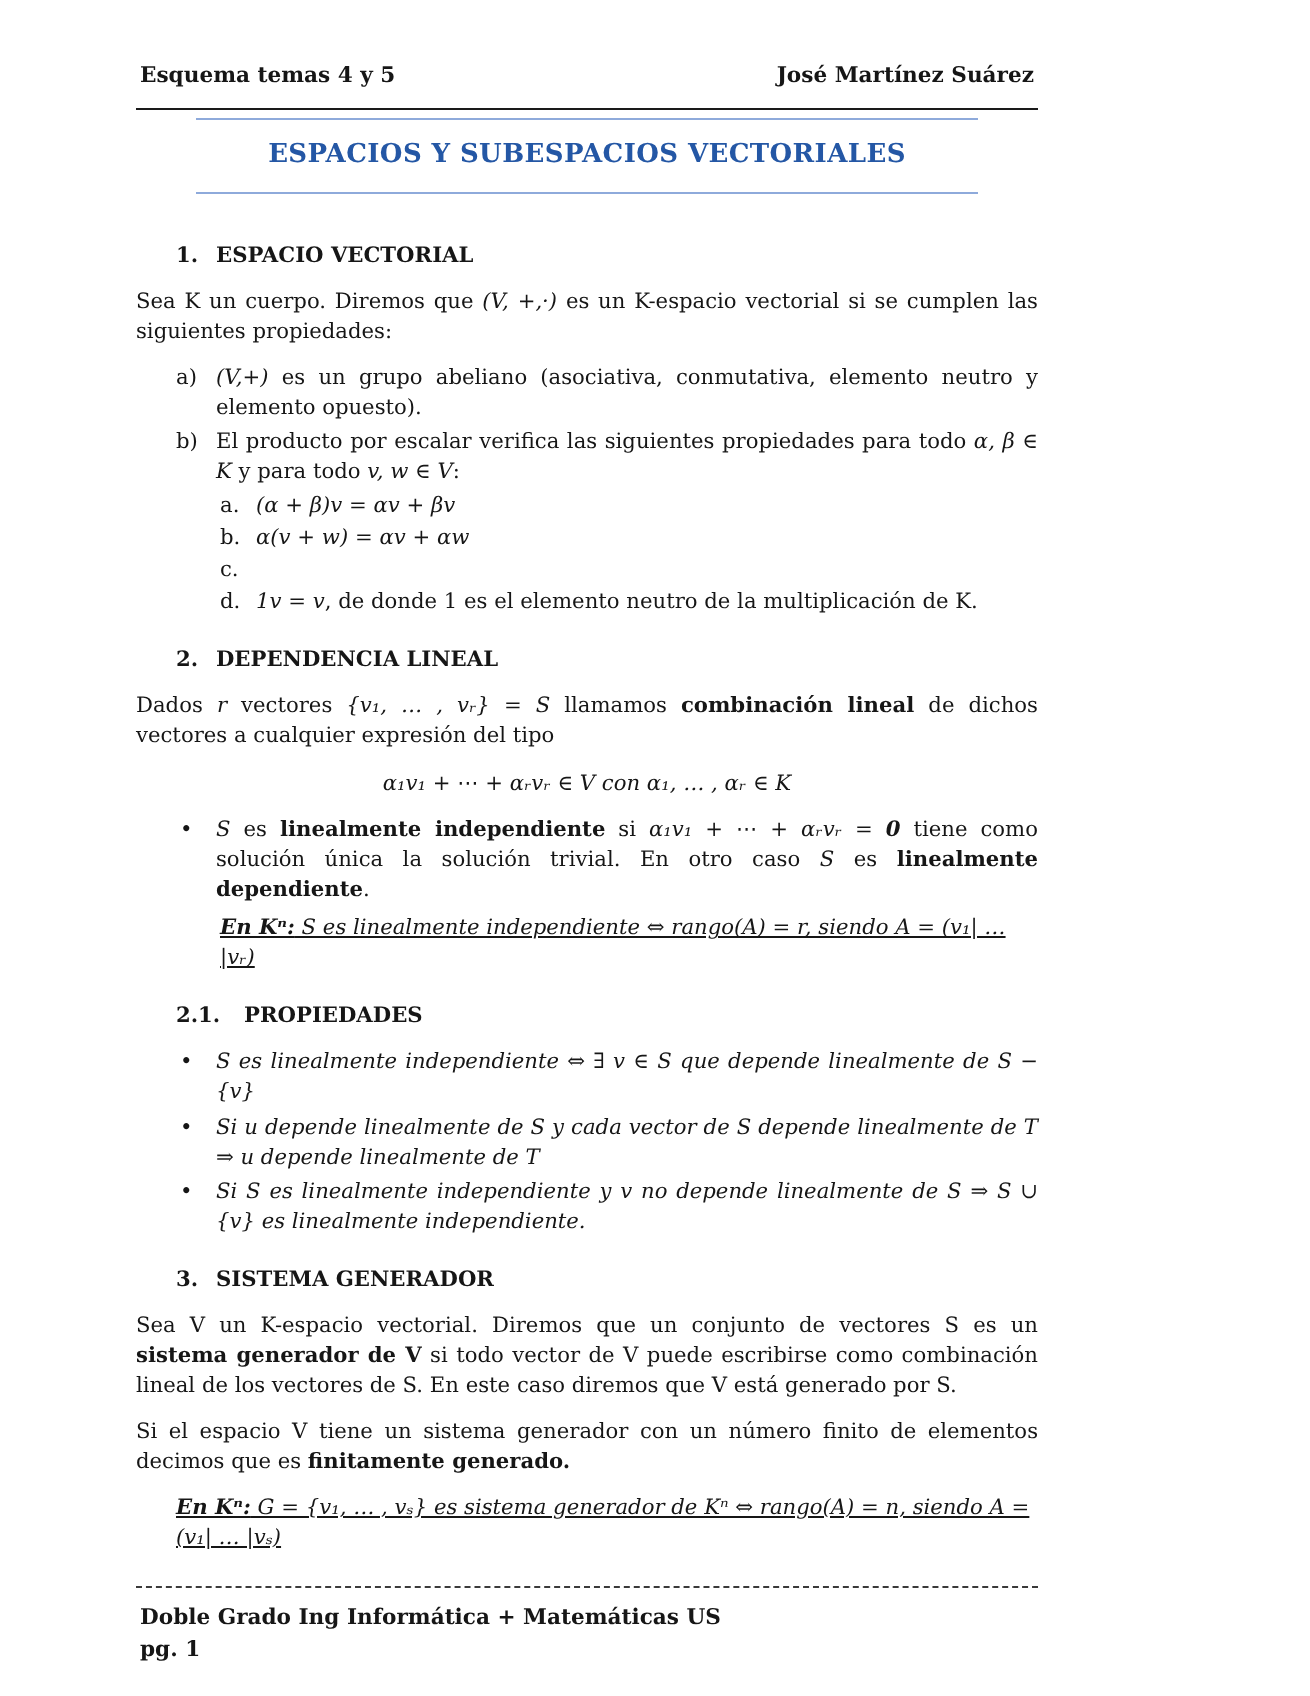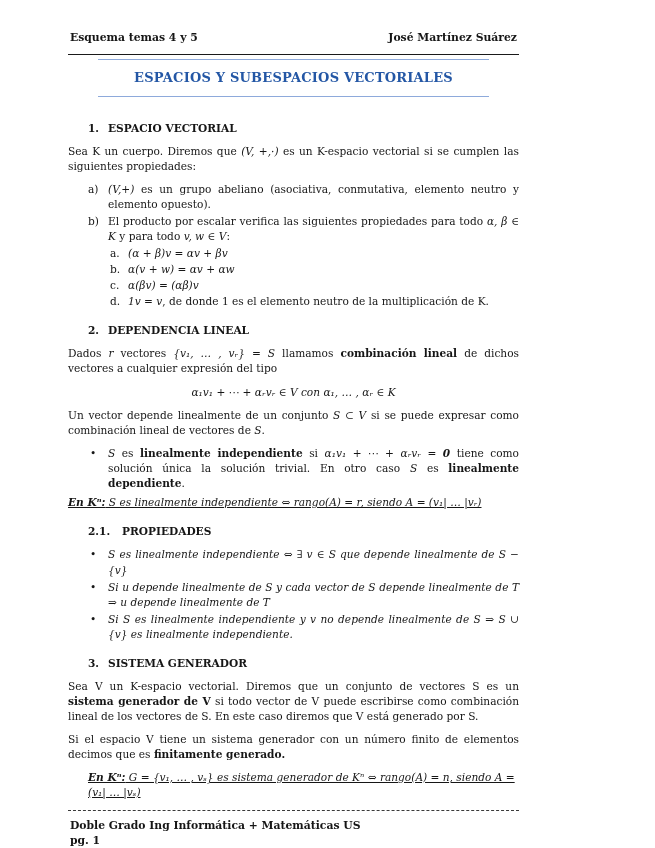--- a/index.html
+++ b/index.html
@@ -31,21 +31,21 @@
   .subrow { display:flex; margin-bottom:1px; }
   .subrow .lbl { flex:0 0 18px; margin-left:42px; }
   .subrow .txt { flex:1; }
   .bullet { display:flex; margin-bottom:2px; }
   .bullet .dot { flex:0 0 18px; margin-left:22px; }
   .bullet .txt { flex:1; text-align:justify; }
   .m { font-style:italic; }
   .b { font-weight:bold; }
   .formula { text-align:center; font-style:italic; margin:9px 0 8px 0; }
   .kn { text-decoration:underline; margin:4px 0 10px 0; }
-  .kn-2 { }
+  .kn-2 { margin-left:42px; }
   .kn-1 { margin-left:20px; margin-top:8px; }
   .kn-label { font-weight:bold; font-style:italic; }
   .kn-rest { font-style:italic; }
   
   .footer-wrap { margin-top:auto; }
   .frule { border-top:1.4px dashed #3a3a3a; }
   .footer { display:flex; justify-content:space-between; font-weight:bold; font-size:10.8px;
             padding:7px 2px 0 2px;flex-direction:column; }
 </style>
 </head>
@@ -86,37 +86,35 @@
     <div class="subrow">
       <span class="lbl">a.</span>
       <span class="txt m">(α + β)v = αv + βv</span>
     </div>
     <div class="subrow">
       <span class="lbl">b.</span>
       <span class="txt m">α(v + w) = αv + αw</span>
     </div>
     <div class="subrow">
       <span class="lbl">c.</span>
-      <span class="txt m">α(βv) = (αβ)v</span>
     </div>
     <div class="subrow">
       <span class="lbl">d.</span>
       <span class="txt"><span class="m">1v = v</span><span>, de donde 1 es el elemento neutro de la multiplicación de K.</span></span>
     </div>
 
     <div class="h">
       <span class="num">2.</span>
       <span>DEPENDENCIA LINEAL</span>
     </div>
 
     <p class="para"><span>Dados </span><span class="m">r</span><span> vectores </span><span class="m">{v₁, … , vᵣ} = S</span><span> llamamos </span><span class="b">combinación lineal</span><span> de dichos vectores a cualquier expresión del tipo</span></p>
 
     <div class="formula">α₁v₁ + ⋯ + αᵣvᵣ ∈ V con α₁, … , αᵣ ∈ K</div>
 
-    <p class="para"><span>Un vector depende linealmente de un conjunto </span><span class="m">S ⊂ V</span><span> si se puede expresar como combinación lineal de vectores de </span><span class="m">S</span><span>.</span></p>
 
     <div class="bullet">
       <span class="dot">•</span>
       <span class="txt"><span class="m">S</span><span> es </span><span class="b">linealmente independiente</span><span> si </span><span class="m">α₁v₁ + ⋯ + αᵣvᵣ = </span><span class="m b">0</span><span> tiene como solución única la solución trivial. En otro caso </span><span class="m">S</span><span> es </span><span class="b">linealmente dependiente</span><span>.</span></span>
     </div>
 
     <div class="kn kn-2"><span class="kn-label">En Kⁿ:</span><span class="kn-rest"> S es linealmente independiente ⇔ rango(A) = r, siendo A = (v₁| … |vᵣ)</span></div>
 
     <div class="h">
       <span class="numw">2.1.</span>

